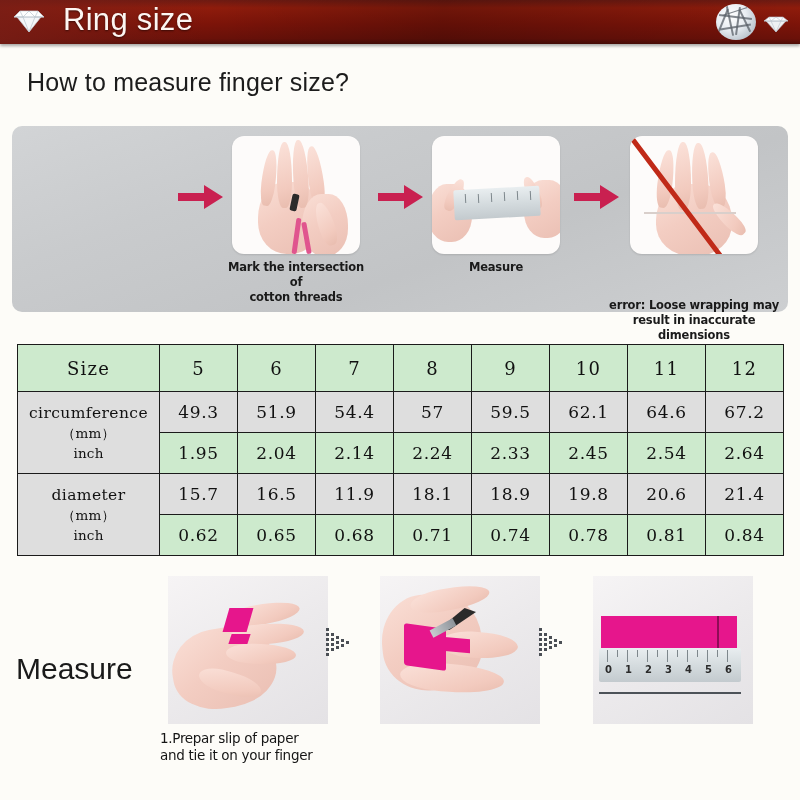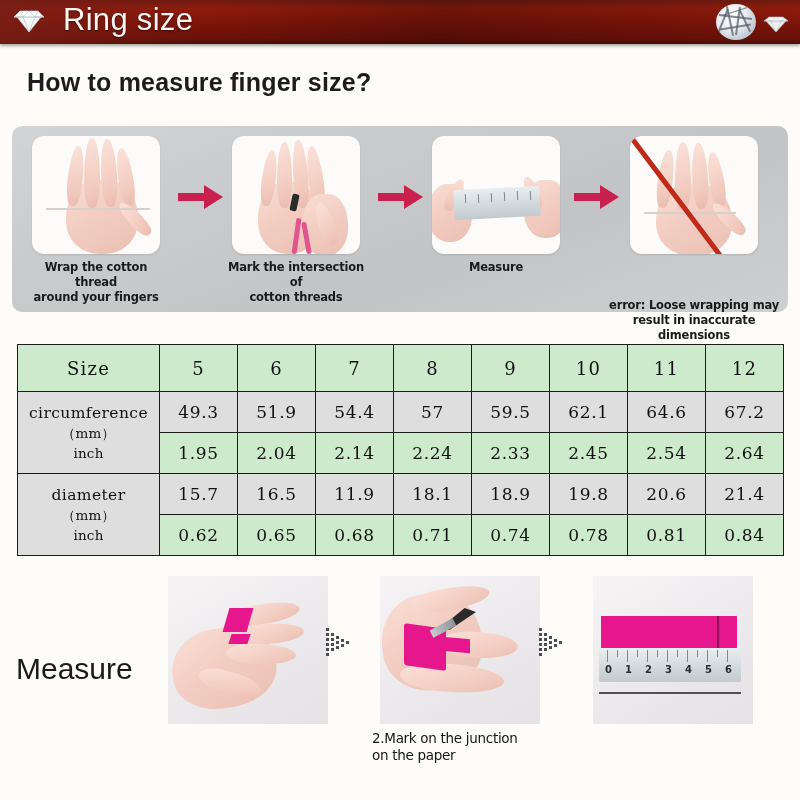--- a/index.html
+++ b/index.html
@@ -44,21 +44,21 @@
     overflow:hidden;
   }
   .gem-big i{
     position:absolute;background:#5a6068;opacity:.75;
   }
   .gem-small{position:absolute;right:4px;top:13px;width:28px;height:18px;}
 
   
   .page-title{
     position:absolute;left:27px;top:68px;
-    font-size:25px;color:#1c1c1c;font-weight:700;letter-spacing:.2px;
+    font-size:25px;color:#1c1c1c;font-weight:400;letter-spacing:.2px;
   }
 
   
   .steps-panel{
     position:absolute;left:12px;top:126px;
     width:776px;height:186px;
     border-radius:10px;
     background:linear-gradient(160deg,#d2d4d6 0%,#c9cbcd 30%,#c2c4c6 62%,#cdcfd1 100%);
   }
   .step{
@@ -168,35 +168,20 @@
         <path d="M2,6 L26,6 M9,6 L7,2 M19,6 L21,2 M9,6 L14,17 L19,6 M9,6 L14,2 L19,6" stroke="#b9c3cc" stroke-width=".6" fill="none"></path>
       </svg>
     </div>
   </div>
 </div>
 
 <div class="page-title">How to measure finger size?</div>
 
 <div class="steps-panel">
 
-  <div class="step" style="left:10px;">
-    <div class="step-img">
-      <div class="palm" style="left:34px;top:44px;width:72px;height:74px;"></div>
-      <div class="fing" style="left:36px;top:10px;width:15px;height:60px;transform:rotate(6deg)"></div>
-      <div class="fing" style="left:52px;top:2px;width:16px;height:70px;"></div>
-      <div class="fing" style="left:69px;top:3px;width:16px;height:68px;transform:rotate(-3deg)"></div>
-      <div class="fing" style="left:86px;top:12px;width:15px;height:58px;transform:rotate(-9deg)"></div>
-      <div class="fing" style="left:96px;top:62px;width:14px;height:42px;transform:rotate(-44deg)"></div>
-      <div class="thread" style="left:14px;top:72px;width:104px;"></div>
-    </div>
-    <div class="step-cap">
-      <span>Wrap the cotton thread</span><br>
-      <span>around your fingers</span>
-    </div>
-  </div>
   <div class="arrow" style="left:166px;">
     <svg viewBox="0 0 46 30" width="46" height="30">
       <path d="M0,11 L26,11 L26,3 L45,15 L26,27 L26,19 L0,19 Z" fill="#c92050"></path>
     </svg>
   </div>
 
   <div class="step" style="left:210px;">
     <div class="step-img">
       <div class="palm" style="left:26px;top:46px;width:62px;height:72px;"></div>
       <div class="fing" style="left:30px;top:14px;width:14px;height:56px;transform:rotate(7deg)"></div>
@@ -346,20 +331,24 @@
 <div class="m-step" style="left:160px;">
   <div class="m-img">
     <div class="palm" style="left:4px;top:52px;width:104px;height:80px;transform:rotate(-10deg)"></div>
     <div class="fing" style="left:60px;top:28px;width:72px;height:20px;border-radius:40% 50% 50% 40%/50%;transform:rotate(-9deg)"></div>
     <div class="fing" style="left:62px;top:48px;width:74px;height:20px;border-radius:40% 50% 50% 40%/50%;transform:rotate(-4deg)"></div>
     <div class="fing" style="left:58px;top:68px;width:70px;height:20px;border-radius:40% 50% 50% 40%/50%;transform:rotate(2deg)"></div>
     <div class="fing" style="left:30px;top:96px;width:64px;height:22px;border-radius:40% 50% 50% 40%/50%;transform:rotate(16deg)"></div>
     <div style="position:absolute;left:58px;top:32px;width:24px;height:24px;background:#e6168c;transform:skewX(-16deg)"></div>
     <div style="position:absolute;left:62px;top:58px;width:19px;height:10px;background:#e6168c;transform:skewX(-18deg)"></div>
   </div>
+  <div class="m-cap">
+    <span>1.Prepar slip of paper</span><br>
+    <span>and tie it on your finger</span>
+  </div>
 </div>
 
 <div class="dot-arrow" style="left:322px;">
   <span style="left:4px;top:6px"></span>
     <span style="left:4px;top:11px"></span>
     <span style="left:4px;top:16px"></span>
   <span style="left:4px;top:21px"></span>
     <span style="left:4px;top:26px"></span>
     <span style="left:4px;top:31px"></span>
   <span style="left:9px;top:11px"></span>
@@ -377,24 +366,20 @@
 <div class="m-step" style="left:372px;">
   <div class="m-img">
     <div class="palm" style="left:2px;top:18px;width:100px;height:96px;transform:rotate(-6deg)"></div>
     <div class="fing" style="left:30px;top:12px;width:80px;height:22px;border-radius:40% 52% 52% 40%/50%;transform:rotate(-10deg)"></div>
     <div class="fing" style="left:20px;top:88px;width:104px;height:28px;border-radius:40% 52% 52% 40%/50%;transform:rotate(4deg)"></div>
     <div class="fing" style="left:60px;top:56px;width:78px;height:26px;border-radius:40% 52% 52% 40%/50%;transform:rotate(3deg)"></div>
     <div style="position:absolute;left:24px;top:50px;width:42px;height:42px;background:#e6168c;border-radius:3px;transform:skewY(8deg)"></div>
     <div style="position:absolute;left:62px;top:62px;width:28px;height:14px;background:#e6168c;transform:skewY(5deg)"></div>
     <div style="position:absolute;left:58px;top:32px;width:38px;height:22px;background:#2a2a2a;clip-path:polygon(0% 100%,70% 0%,100% 18%,30% 100%);"></div>
     <div style="position:absolute;left:50px;top:48px;width:26px;height:8px;background:linear-gradient(90deg,#c8ccd0,#8d9399);transform:rotate(-28deg)"></div>
-  </div>
-  <div class="m-cap">
-    <span>2.Mark on the junction</span><br>
-    <span>on the paper</span>
   </div>
 </div>
 
 <div class="dot-arrow" style="left:535px;">
   <span style="left:4px;top:6px"></span>
     <span style="left:4px;top:11px"></span>
     <span style="left:4px;top:16px"></span>
   <span style="left:4px;top:21px"></span>
     <span style="left:4px;top:26px"></span>
     <span style="left:4px;top:31px"></span>

